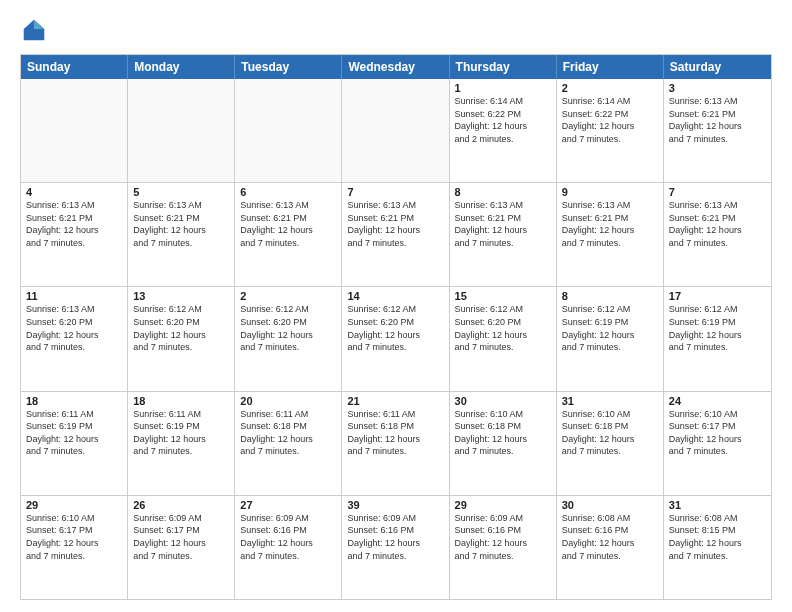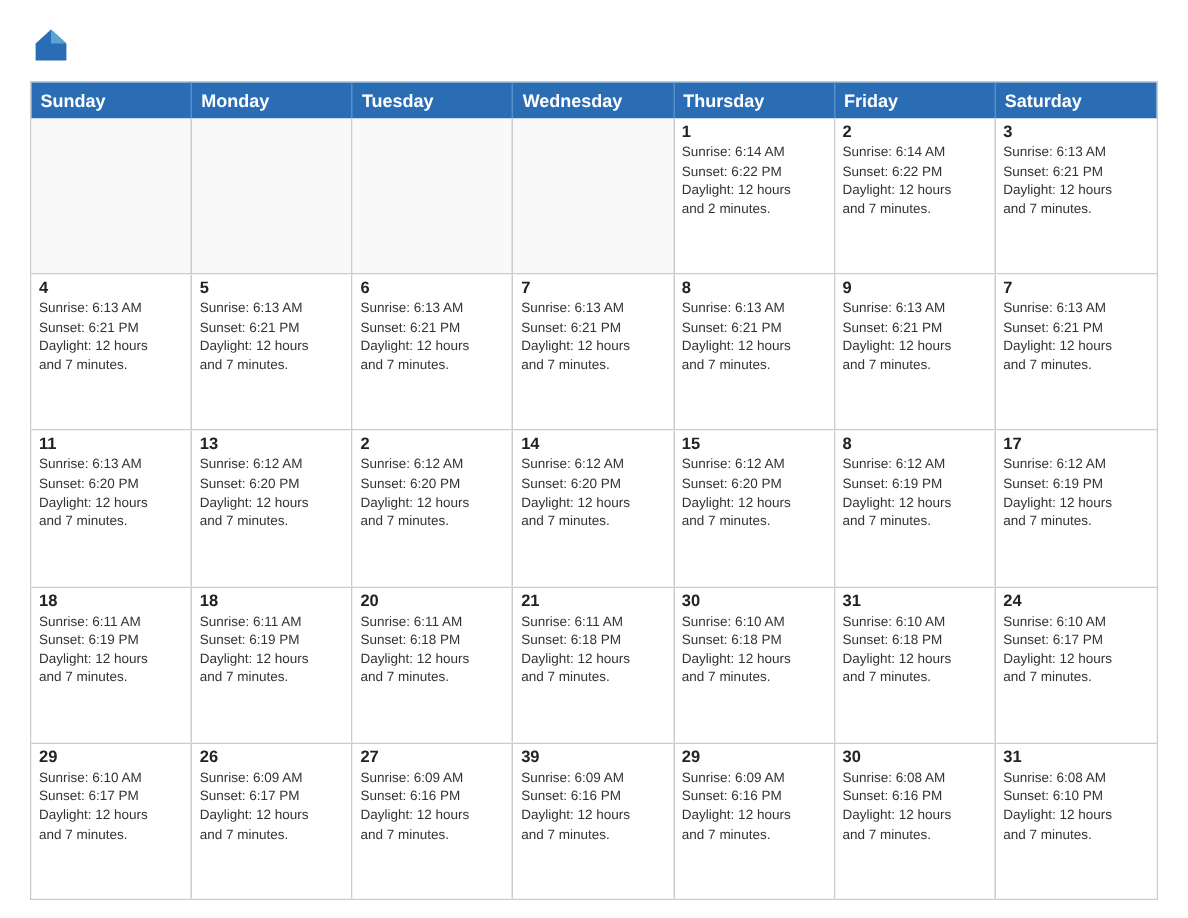--- a/index.html
+++ b/index.html
@@ -365,20 +365,20 @@
           <div class="cal-cell">
             <div class="day-num">30</div>
             <div class="cell-line">Sunrise: 6:08 AM</div>
             <div class="cell-line">Sunset: 6:16 PM</div>
             <div class="cell-line">Daylight: 12 hours</div>
             <div class="cell-line">and 7 minutes.</div>
           </div>
           <div class="cal-cell">
             <div class="day-num">31</div>
             <div class="cell-line">Sunrise: 6:08 AM</div>
-            <div class="cell-line">Sunset: 6:10 PM</div>
+            <div class="cell-line">Sunset: 8:15 PM</div>
             <div class="cell-line">Daylight: 12 hours</div>
             <div class="cell-line">and 7 minutes.</div>
           </div>
         </div>
       </div>
   </div>
 </div>
 
 </body></html>

